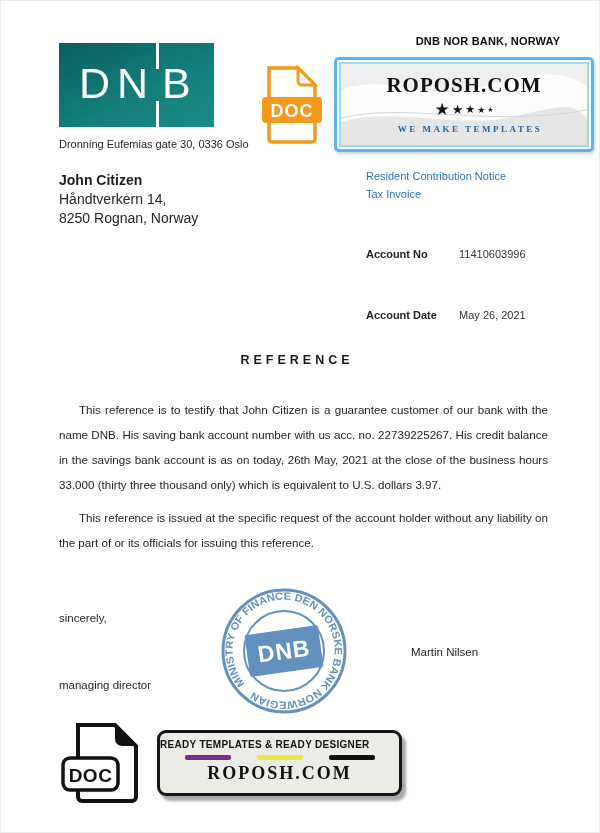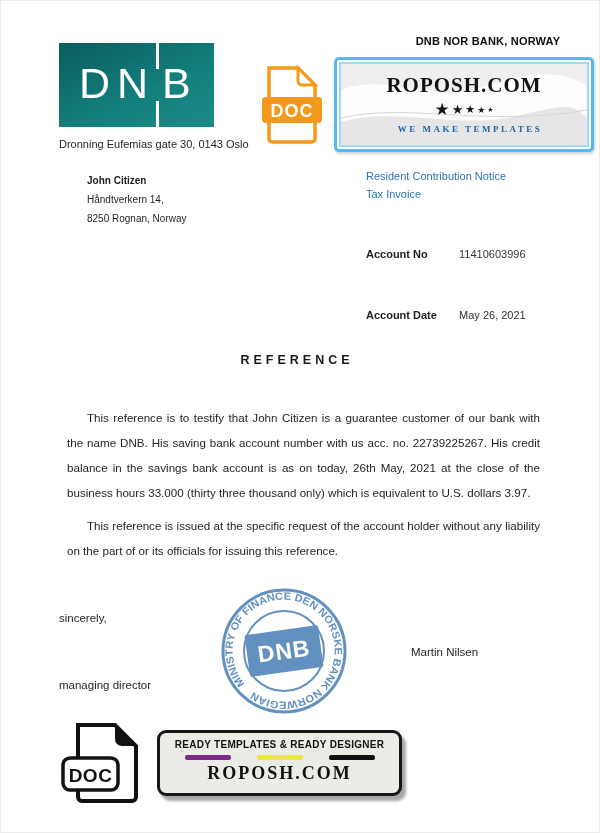--- a/index.html
+++ b/index.html
@@ -33,66 +33,66 @@
   .bt-content { position:relative; z-index:1; text-align:center; }
   .bt-brand { margin-top:13px; font-family:"Liberation Serif", serif; font-weight:bold;
     font-size:21px; letter-spacing:1px; color:#121212; }
   .bt-stars { margin-top:1px; display:flex; justify-content:center; align-items:center; gap:2px; color:#141414; }
   .bt-stars .s0{font-size:17px;} .bt-stars .s1{font-size:13px;} .bt-stars .s2{font-size:11px;}
   .bt-stars .s3{font-size:9px;} .bt-stars .s4{font-size:7px;}
   .bt-tagline { margin-top:4px; font-family:"Liberation Serif", serif; font-weight:bold;
     font-size:9px; letter-spacing:2.5px; color:#1b64ad;padding-left:12px; }
 
   
-  .recipient { left:58px; top:170px; font-size:10px; line-height:19px; color:#262626;margin-left:28px; }
+  .recipient { left:58px; top:170px; font-size:14px; line-height:19px; color:#262626; }
   .recipient .name { font-weight:bold; color:#1c1c1c; }
   .notice { left:365px; top:167px; font-size:11px; line-height:17.5px; }
   .notice-title { color:#2E75B6; font-weight:normal; }
   .field-label { display:inline-block; width:90px; font-weight:bold; color:#1f1f1f;margin-top:43px; }
   .field-value { color:#333; }
 
   
   .ref-heading { left:0; width:592px; top:352px; text-align:center;
     font-size:12.5px; font-weight:bold; letter-spacing:4px; color:#1a1a1a; }
   .body-text { left:58px; top:396px; width:489px; font-size:11.6px; line-height:25px;
     color:#1f1f1f; text-align:justify; }
-  .body-text p { margin:8px; text-indent:20px; }
+  .body-text p { margin:0; text-indent:20px; }
   .body-text p + p { margin-top:8px; }
 
   
   .closing { left:58px; top:611px; font-size:11.5px; color:#262626; }
   .signer-title { left:58px; top:678px; font-size:11.5px; color:#262626; }
   .signer-name { left:410px; top:645px; font-size:11.5px; color:#262626; }
   .stamp { left:217px; top:584px; }
 
   
   .doc-bottom { left:58px; top:720px; }
   .banner-bottom { left:156px; top:729px; width:245px; height:66px; box-sizing:border-box;
     background:#edebe6; border:3px solid #161616; border-radius:9px;
     box-shadow:4px 5px 3px rgba(0,0,0,0.35); }
-  .bb-tagline { margin-top:6px; text-align:center; font-size:10px; font-weight:bold;
+  .bb-tagline { margin-top:6px; font-size:10px; font-weight:bold;
     letter-spacing:0.3px; color:#121212; }
   .bb-bars { display:flex; justify-content:center; gap:26px; margin-top:5px; }
   .bar { width:46px; height:5px; border-radius:2px; }
   .bb-brand { text-align:center; font-family:"Liberation Serif", serif; font-weight:bold;
     font-size:18px; letter-spacing:2px; margin-top:3px; color:#101010; }
 </style>
 </head>
 <body>
 
 <div class="page">
 
   <div class="abs dnb-logo">
     <span class="dnb-letter l-d">D</span>
     <span class="dnb-letter l-n">N</span>
     <span class="dnb-letter l-b">B</span>
     <span class="dnb-gap top"></span>
     <span class="dnb-gap bot"></span>
   </div>
-  <div class="abs bank-address">Dronning Eufemias gate 30, 0143 Oslo</div>
+  <div class="abs bank-address">Dronning Eufemias gate 30, 0336 Oslo</div>
 
   <svg class="abs" style="left:259px; top:63px;" width="64" height="82" viewBox="0 0 64 82">
     <path d="M9 4 h29 l17 17 v54 a3 3 0 0 1 -3 3 H12 a3 3 0 0 1 -3 -3 Z" fill="#ffffff" stroke="#F5991D" stroke-width="3.5"></path>
     <path d="M38 4 l17 17 h-13 a4 4 0 0 1 -4 -4 Z" fill="#ffffff" stroke="#F5991D" stroke-width="3"></path>
     <rect x="2" y="33" width="60" height="26" rx="4" fill="#F5991D"></rect>
     <text x="32" y="53" text-anchor="middle" font-size="18" font-weight="bold" fill="#ffffff" font-family="Liberation Sans, sans-serif" letter-spacing="1">DOC</text>
   </svg>
 
   <div class="abs bank-name">DNB NOR BANK, NORWAY</div>
 

